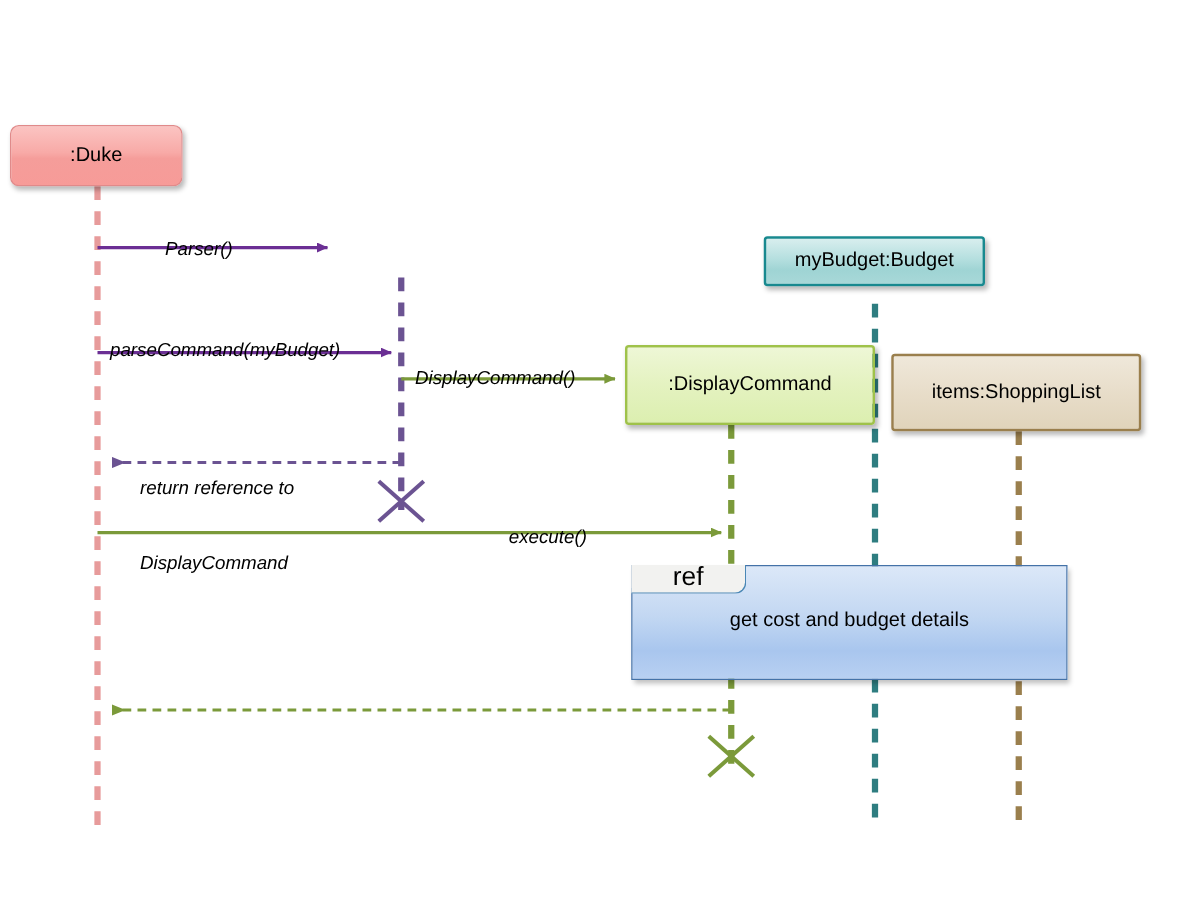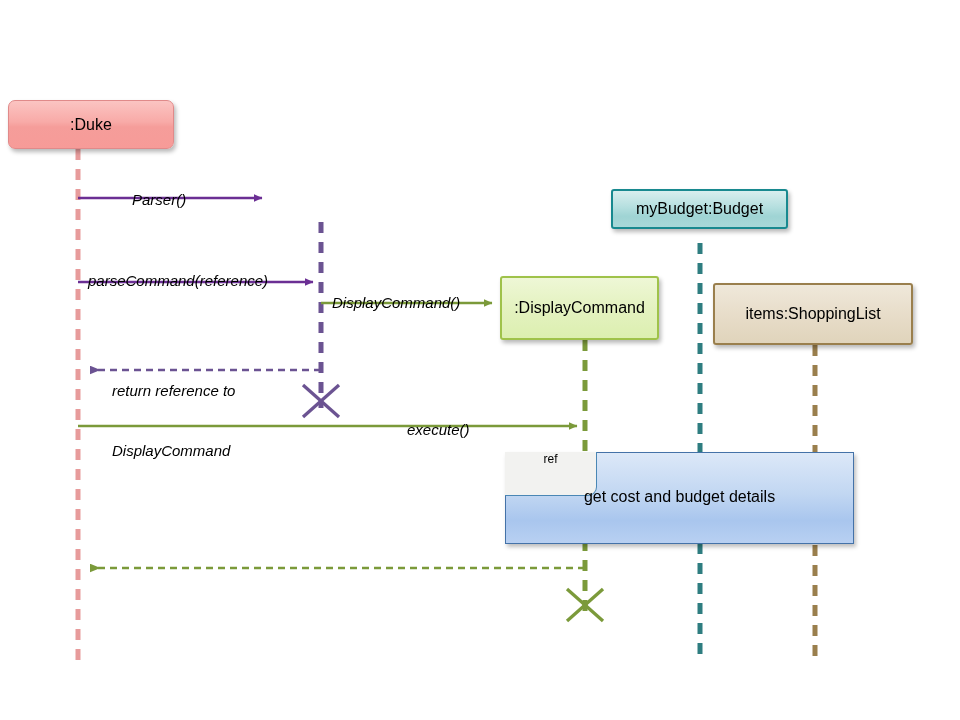--- a/index.html
+++ b/index.html
@@ -35,33 +35,33 @@
     justify-content: center;
     text-align: center;
     font-size: 16px;
     color: #000000;
     border-radius: 3px;
     box-shadow: 2px 3px 4px rgba(0,0,0,0.28);
     line-height: 1.1;
     padding: 2px 6px;
   }
   .box-duke {
-    left: 8px; top: 100px; width: 166px; height: 49px;
+    left: 8px; top: 100px; width: 138px; height: 49px;
     border: 1px solid #e08a8a;
     border-radius: 7px;
     background: linear-gradient(to bottom, #fbc4c2 0%, #f8aaa7 45%, #f59d9a 55%, #f79b98 100%);
   }
   .box-parser {
     left: 270px; top: 174px; width: 112px; height: 48px;
     border: 1px solid #a25fa8;
     border-radius: 7px;
     background: linear-gradient(to bottom, #e8cbe9 0%, #dcb4de 45%, #d3a4d6 55%, #d9abdb 100%);
   }
   .box-displaycommand {
-    left: 500px; top: 276px; width: 159px; height: 64px;
+    left: 500px; top: 276px; width: 200px; height: 64px;
     border: 2px solid #9fc24a;
     background: linear-gradient(to bottom, #eef7d6 0%, #e4f2c0 50%, #dcefb0 100%);
   }
   .box-mybudget {
     left: 611px; top: 189px; width: 177px; height: 40px;
     border: 2px solid #18898f;
     background: linear-gradient(to bottom, #d8eeee 0%, #b5dfdf 45%, #9fd4d4 70%, #a8d8d8 100%);
   }
   .box-shoppinglist {
     left: 713px; top: 283px; width: 200px; height: 62px;
@@ -81,31 +81,31 @@
   .ref-frame {
     position: absolute;
     left: 505px; top: 452px; width: 349px; height: 92px;
     box-sizing: border-box;
     border: 1px solid #4472a8;
     background: linear-gradient(to bottom, #dce8f8 0%, #c2d7f2 45%, #a9c6ee 75%, #b8d0f2 100%);
     box-shadow: 2px 3px 4px rgba(0,0,0,0.25);
   }
   .ref-tab {
     position: absolute;
-    left: 505px; top: 452px; width: 92px; height: 44px;
+    left: 505px; top: 452px; width: 92px; height: 23px;
     box-sizing: border-box;
     border: 1px solid #4a87b5;
     border-top: none;
     border-left: none;
     border-bottom-right-radius: 9px;
     background: #f2f2f0;
     display: flex;
-    align-items: flex-start;
+    align-items: flex-end;
     justify-content: center;
-    font-size: 12px;
+    font-size: 21px;
     color: #000000;
   }
   .ref-body-text {
     position: absolute;
     left: 505px;
     top: 488px;
     width: 349px;
     text-align: center;
     font-size: 16px;
     color: #000000;
@@ -176,21 +176,21 @@
   <div class="participant-box box-mybudget">
     <span>myBudget:Budget</span>
   </div>
 
   <div class="participant-box box-shoppinglist">
     <span>items:ShoppingList</span>
   </div>
 
   <div class="msg-label" style="left:132px; top:174px;">Parser()</div>
 
-  <div class="msg-label" style="left:88px; top:255px;">parseCommand(reference)</div>
+  <div class="msg-label" style="left:88px; top:255px;">parseCommand(myBudget)</div>
 
   <div class="msg-label" style="left:332px; top:277px;">DisplayCommand()</div>
 
   <div class="msg-label" style="left:112px; top:324px; text-align:left;">
     <div>return reference to</div>
     <div>DisplayCommand</div>
   </div>
 
   <div class="msg-label" style="left:407px; top:404px;">execute()</div>
 

